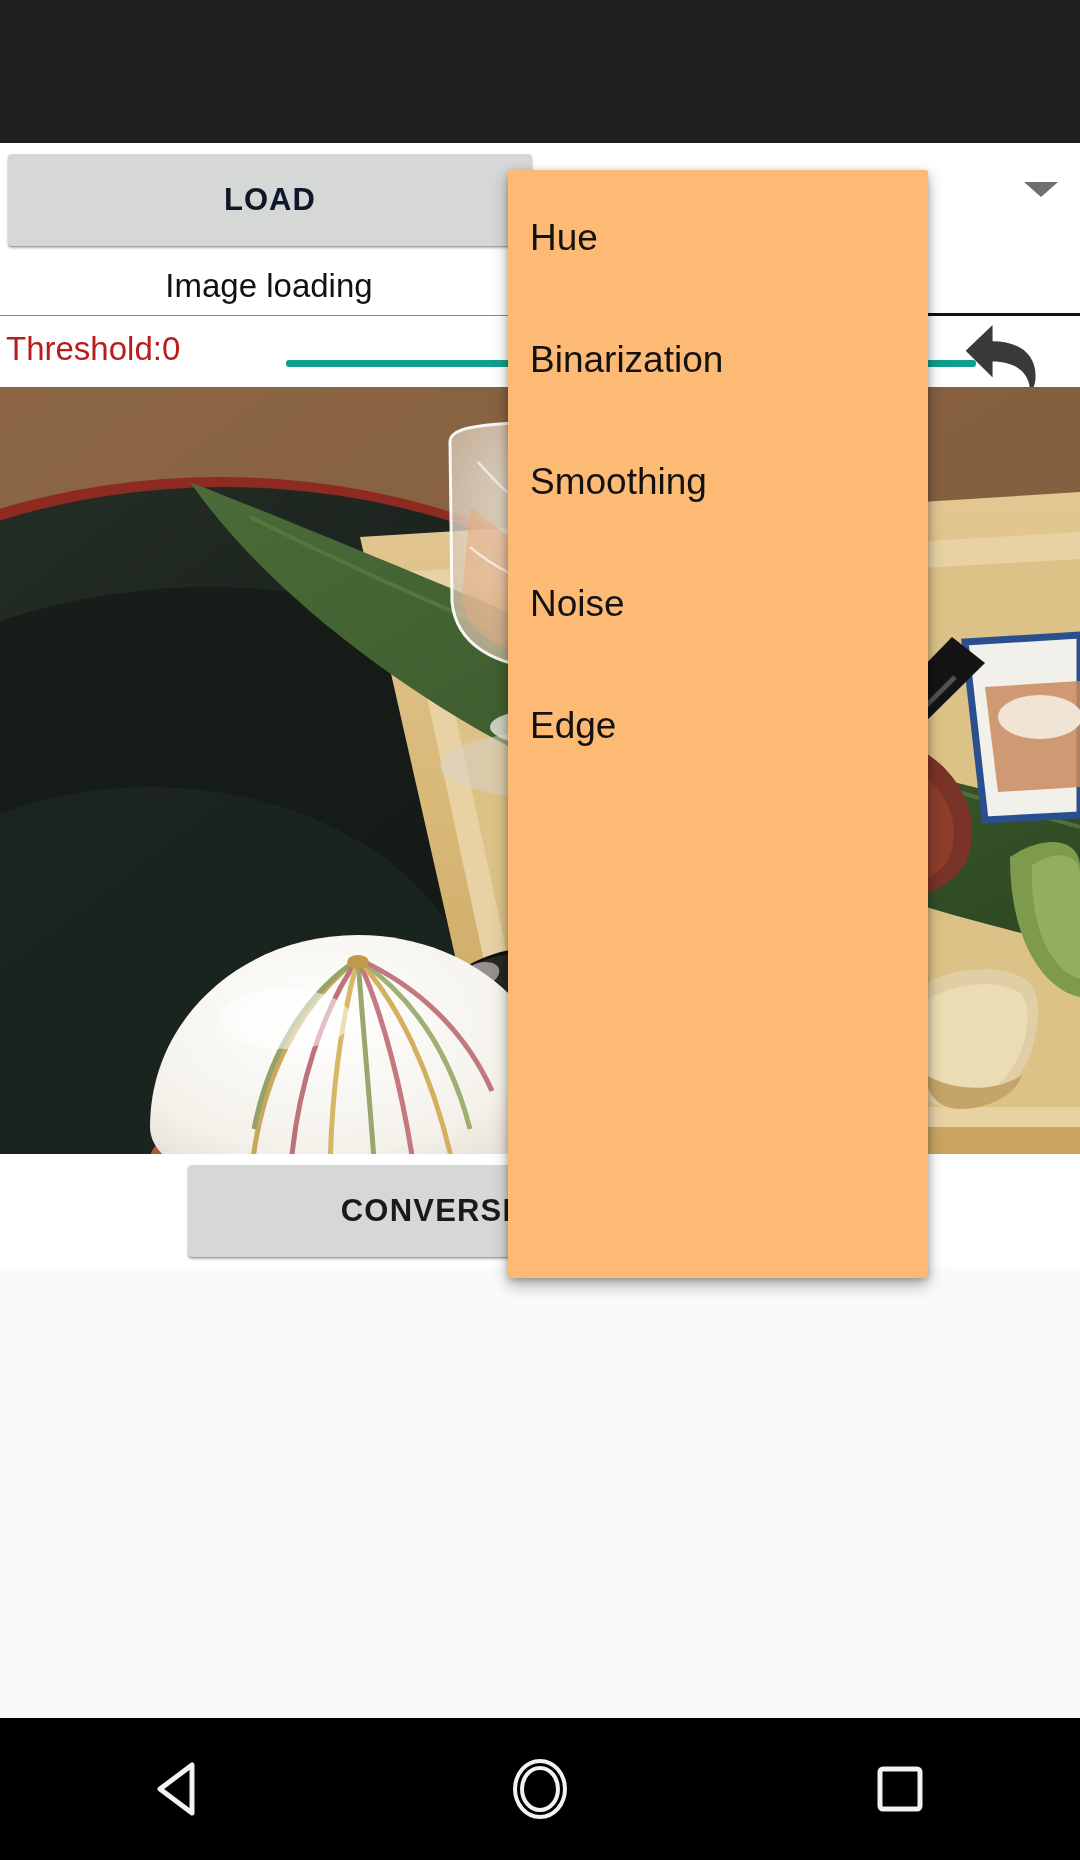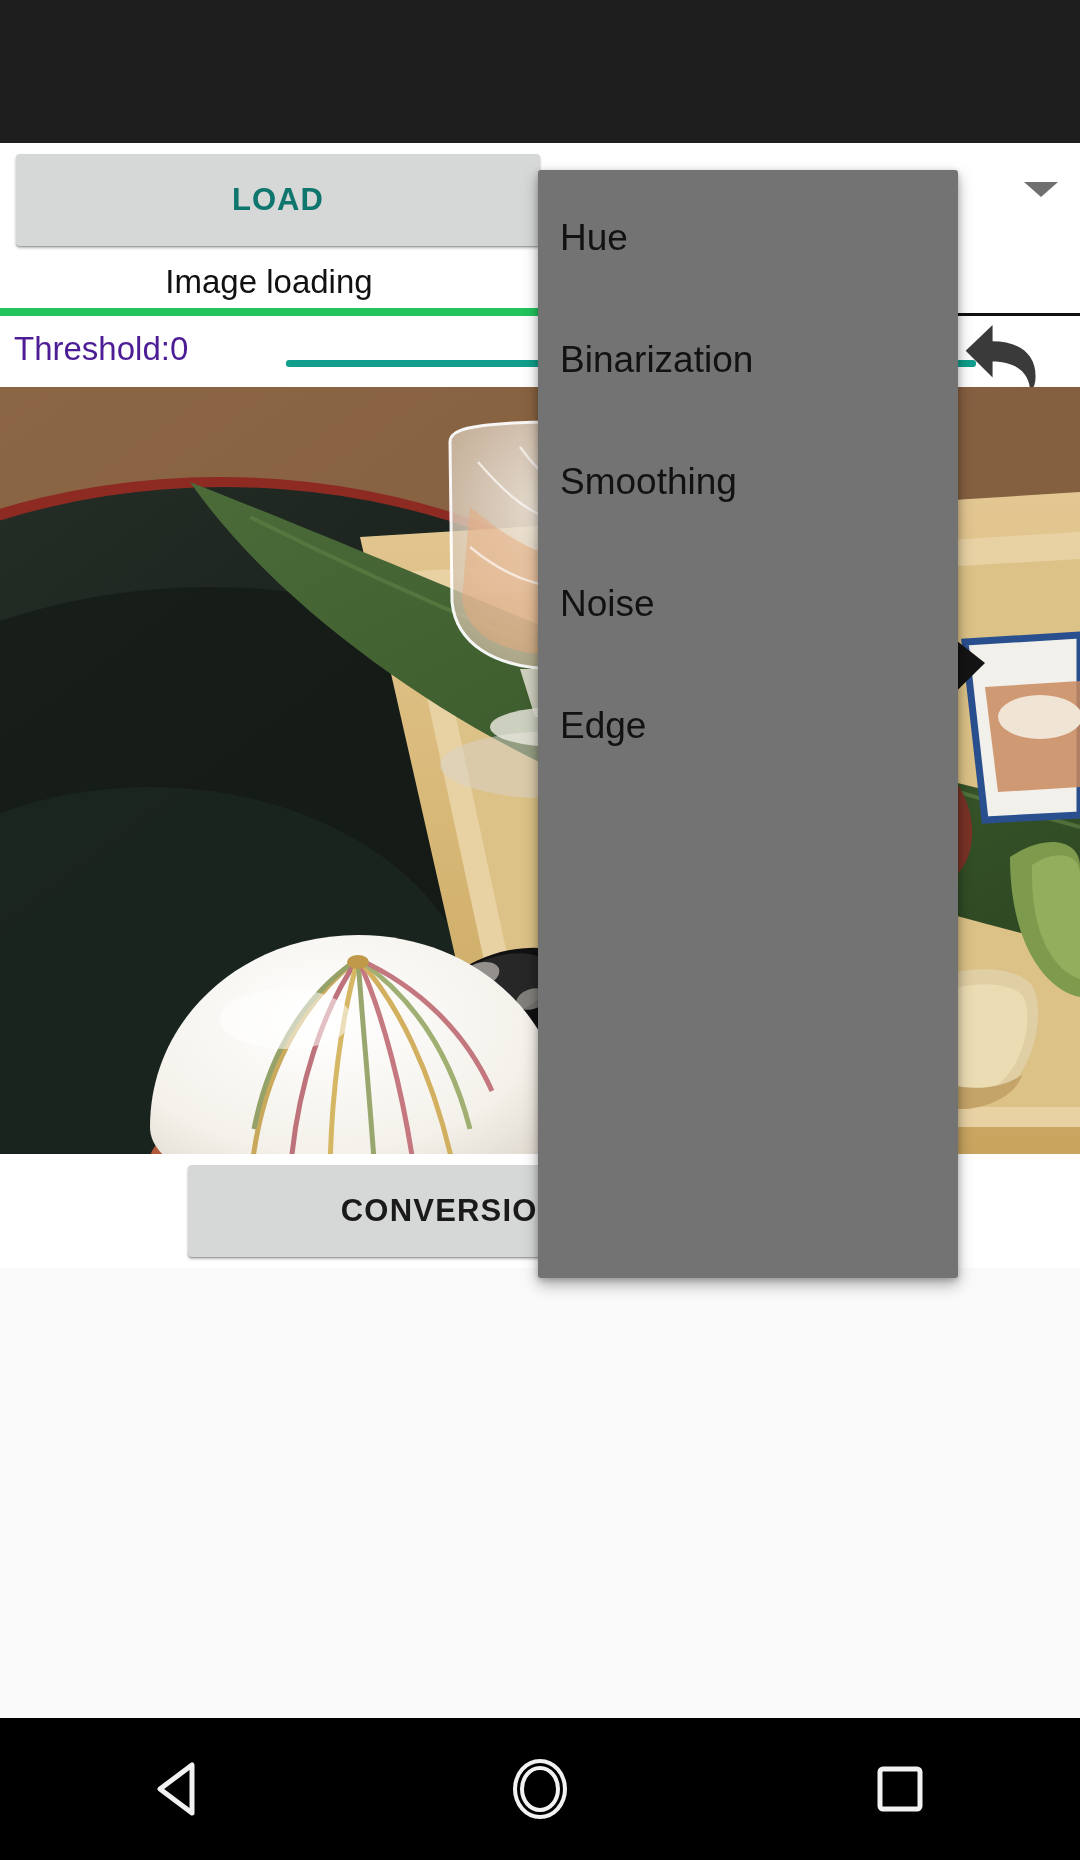--- a/index.html
+++ b/index.html
@@ -22,60 +22,59 @@
   
   .row-load{
     position:absolute; left:0; top:0; width:1080px; height:113px;
     background:#ffffff;
   }
   .load-btn{
     position:absolute; left:8px; top:11px; width:524px; height:92px;
     background:#d6d7d7; border:none; border-radius:4px;
     box-shadow:0 2px 3px rgba(0,0,0,.28), 0 1px 1px rgba(0,0,0,.18);
     font-family:"Liberation Sans", sans-serif;
-    font-size:31px; font-weight:700; letter-spacing:1.1px; color:#0f766e;
+    font-size:31px; font-weight:700; letter-spacing:1.1px; color:#0f172a;
     display:flex; align-items:center; justify-content:center;
     cursor:pointer;
-    margin-left:8px;
   }
   .spinner-1{
     position:absolute; left:546px; top:11px; width:526px; height:92px;
     cursor:pointer;
   }
   .spinner-1 .caret{
     position:absolute; right:14px; top:28px;
     width:0;height:0;border-left:17px solid transparent;border-right:17px solid transparent;
     border-top:15px solid #6f6f6f;
   }
 
   
   .row-label{
     position:absolute; left:0; top:113px; width:1080px; height:62px;
     background:#ffffff;
   }
   .img-loading{
     position:absolute; left:0; top:0; width:538px; height:60px;
     display:flex; align-items:center; justify-content:center;
-    font-size:33px; color:#111; border-bottom:8px solid #22c55e;
+    font-size:33px; color:#111; border-bottom:1px solid #22c55e;
   }
   .spinner-2{
     position:absolute; left:538px; top:0; width:542px; height:60px;
     display:flex; align-items:center; justify-content:center;
     font-size:33px; color:#111; border-bottom:3px solid #111;
     cursor:pointer; overflow:hidden; white-space:nowrap;
   }
 
   
   .row-threshold{
     position:absolute; left:0; top:175px; width:1080px; height:69px;
     background:#ffffff;
   }
   .threshold-label{
-    position:absolute; left:14px; top:12px;
-    font-size:33px; color:#4c1d95;
+    position:absolute; left:6px; top:12px;
+    font-size:33px; color:#b91c1c;
   }
   .seekbar{
     position:absolute; left:286px; top:42px; width:690px; height:8px;
   }
   .seekbar .track{
     position:absolute; left:0; top:0; width:100%; height:7px;
     background:#119e8c; border-radius:3px;
   }
   .undo-btn{
     position:absolute; right:14px; top:-6px; width:120px; height:88px;
@@ -103,22 +102,22 @@
     font-size:31px; font-weight:700; letter-spacing:1.2px; color:#1a1a1a;
     display:flex; align-items:center; justify-content:center; cursor:pointer;
   }
   .row-blank{
     position:absolute; left:0; top:1125px; width:1080px; height:450px;
     background:#fafafa;
   }
 
   
   .menu{
-    position:absolute; left:538px; top:170px; width:420px; height:1108px;
-    background:#737373; border-radius:3px;
+    position:absolute; left:508px; top:170px; width:420px; height:1108px;
+    background:#fdba74; border-radius:3px;
     box-shadow:0 7px 16px rgba(0,0,0,.30), 0 2px 6px rgba(0,0,0,.22);
     z-index:50; overflow:hidden;
   }
   .menu-item{
     height:122px; display:flex; align-items:center;
     padding-left:22px;
     font-size:37px; color:#121212; white-space:nowrap;
     cursor:pointer;
   }
   .menu-item:first-child{ margin-top:7px; }

